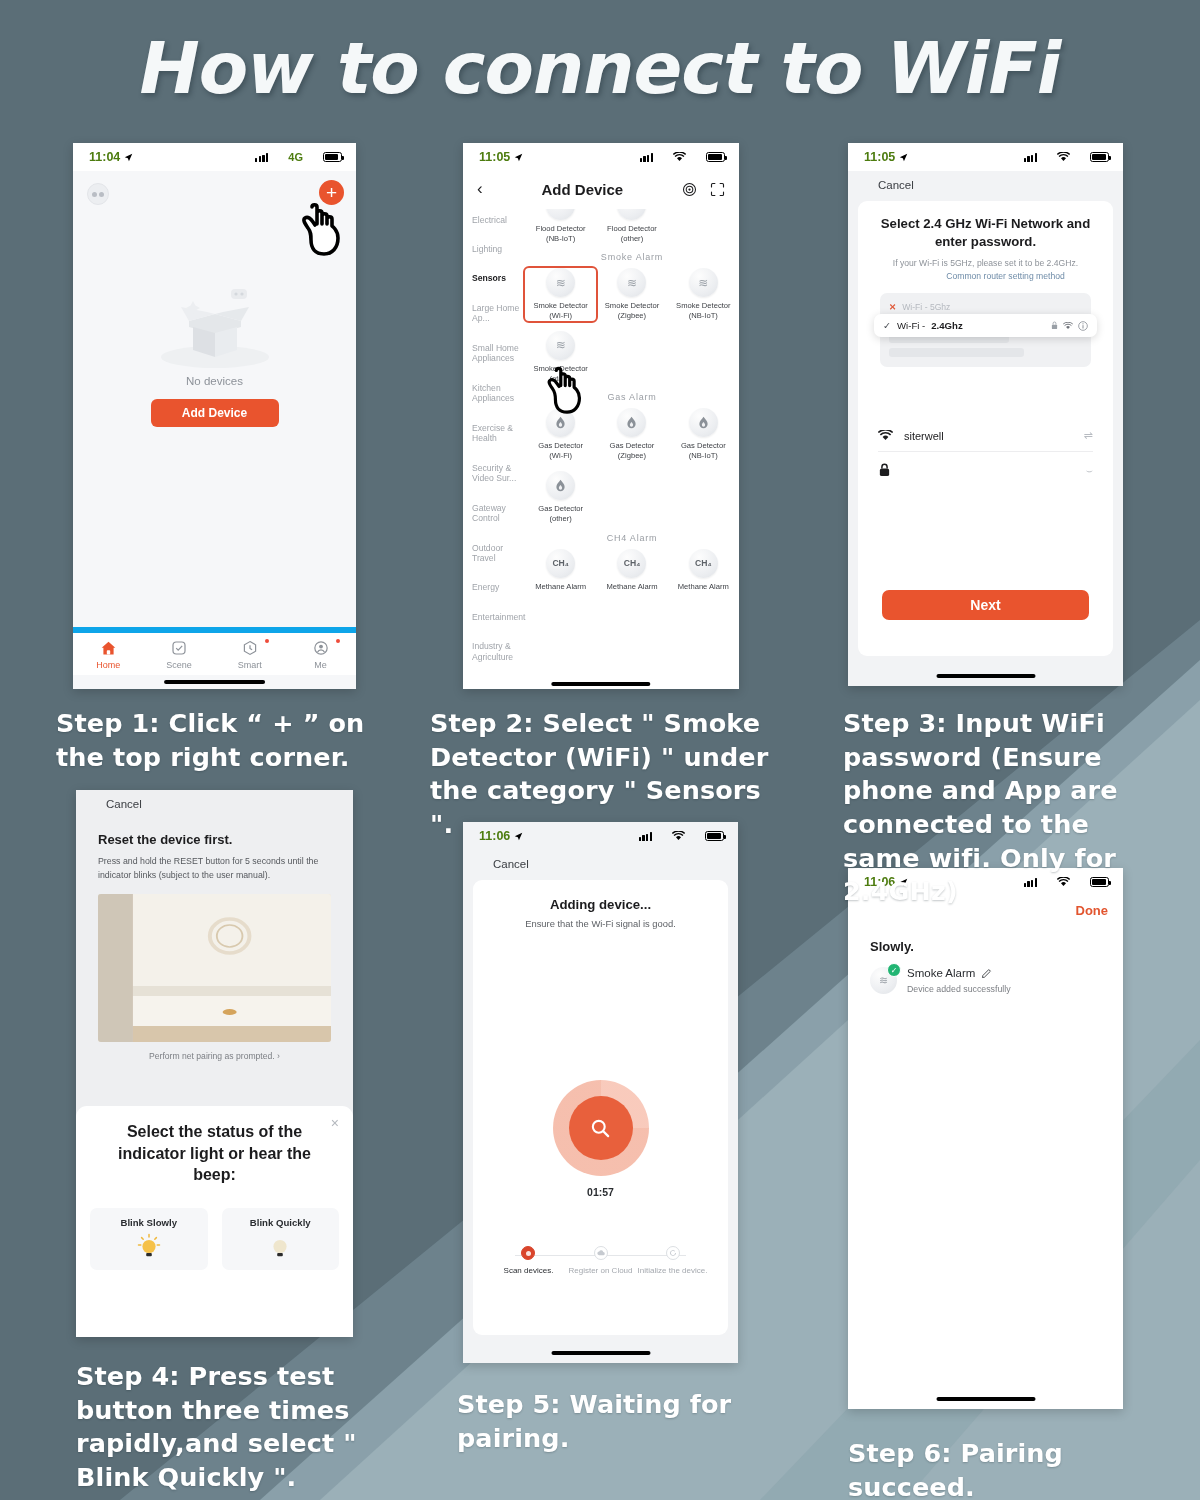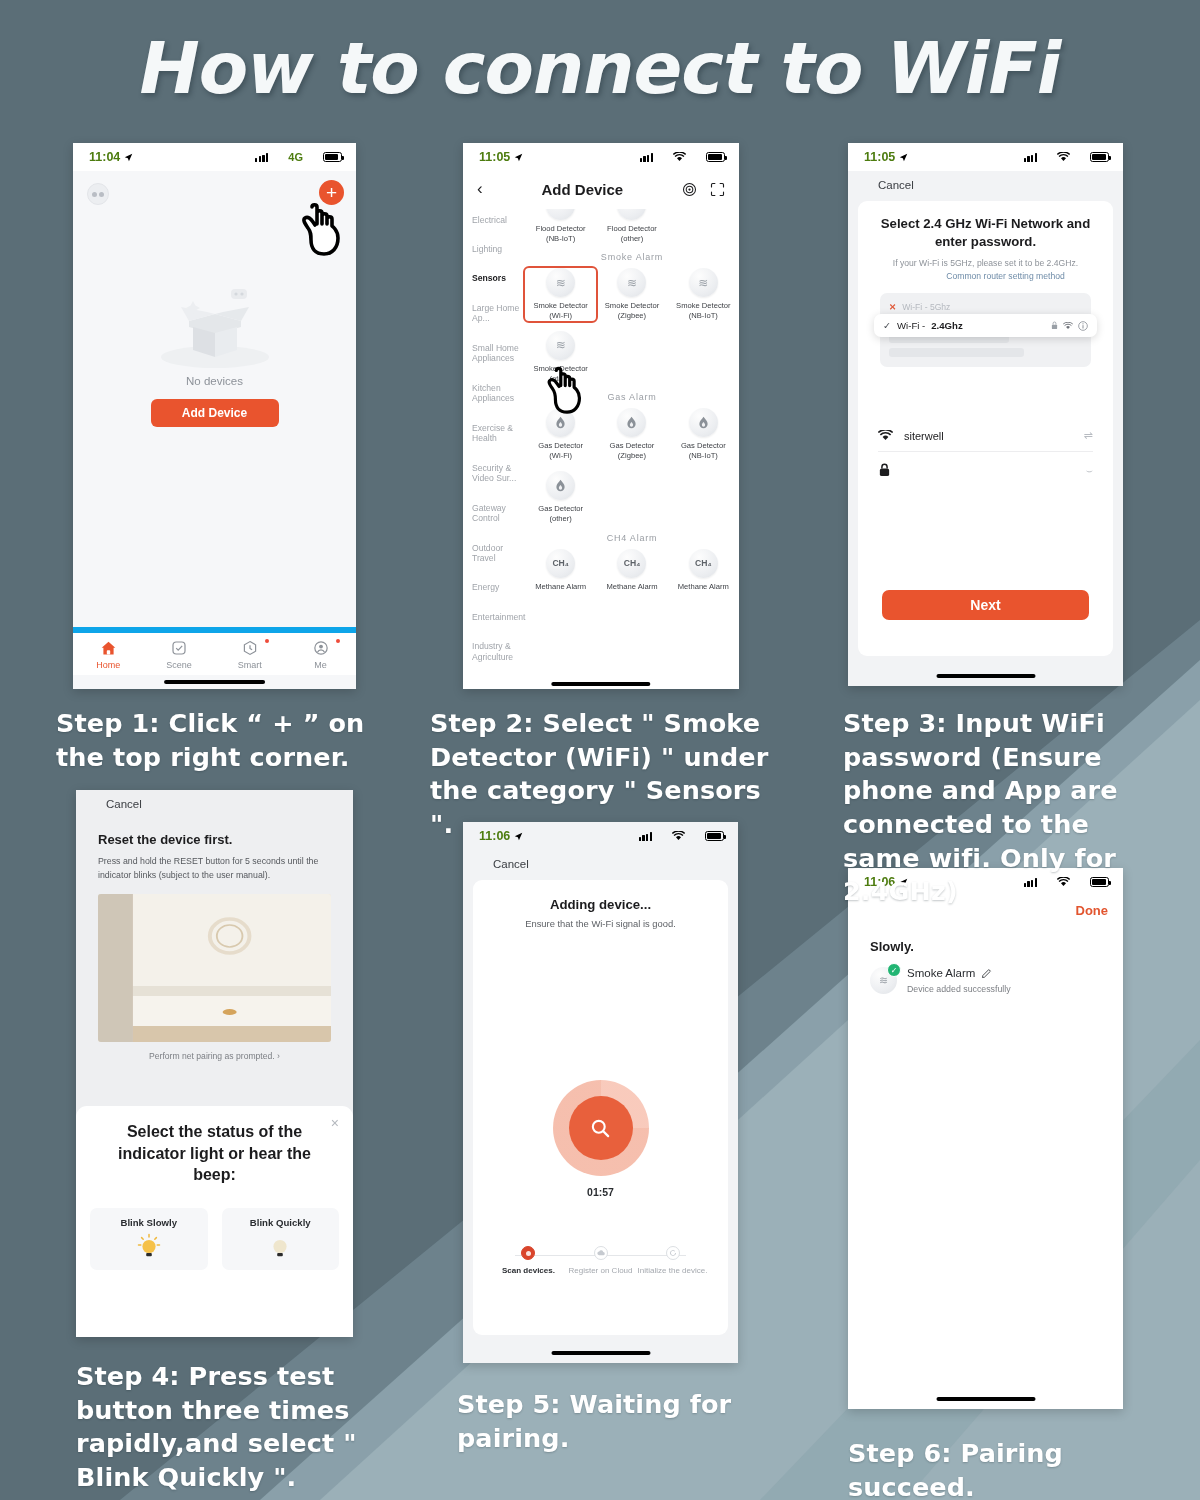--- a/index.html
+++ b/index.html
@@ -151,21 +151,21 @@
   .radar .ring{position:absolute;inset:0;border-radius:50%;
       background:conic-gradient(#f6b6a2 0deg 90deg,#f2a68e 90deg 360deg); opacity:.72;}
   .radar .core{position:absolute;inset:16px;border-radius:50%;background:#e8603c;
       display:flex;align-items:center;justify-content:center;}
   .timer { position:absolute; top:306px; left:0; right:0; text-align:center;
            font-size:10.5px; font-weight:700; color:#2a2d31; }
   .steps3 { position:absolute; bottom:58px; left:20px; right:20px; }
   .steps3 .line { position:absolute; top:9px; left:22px; right:22px; height:1px; background:#e4e6e9; }
   .steps3 .row { display:flex; justify-content:space-between; position:relative; }
   .s3 { width:33%; text-align:center; font-size:8px; color:#a5a9af; line-height:1.35; }
-  .s3.done { color:#2a2d31; font-weight:700; }
+  .s3.done { color:#2a2d31; font-weight:400; }
   .s3 .nub { width:14px;height:14px;border-radius:50%;margin:0 auto 6px;
              border:1px solid #dcdfe3; background:#fff; display:flex;align-items:center;justify-content:center;}
   .s3.done .nub { border-color:#d9452c; background:#d9452c; }
   .s3.done .nub::after{content:"";width:5px;height:5px;border-radius:50%;background:#fff;opacity:.85;}
 
   
   #p6-body { background:#fff; height:calc(100% - 28px); position:relative; }
   .done-btn { text-align:right; padding:7px 15px 0 0; color:#e2552f; font-weight:700; font-size:13px; }
   .added-h { font-weight:700; font-size:13px; margin:21px 0 0 22px; }
   .added-row { display:flex; gap:10px; margin:13px 0 0 22px; align-items:flex-start; }

